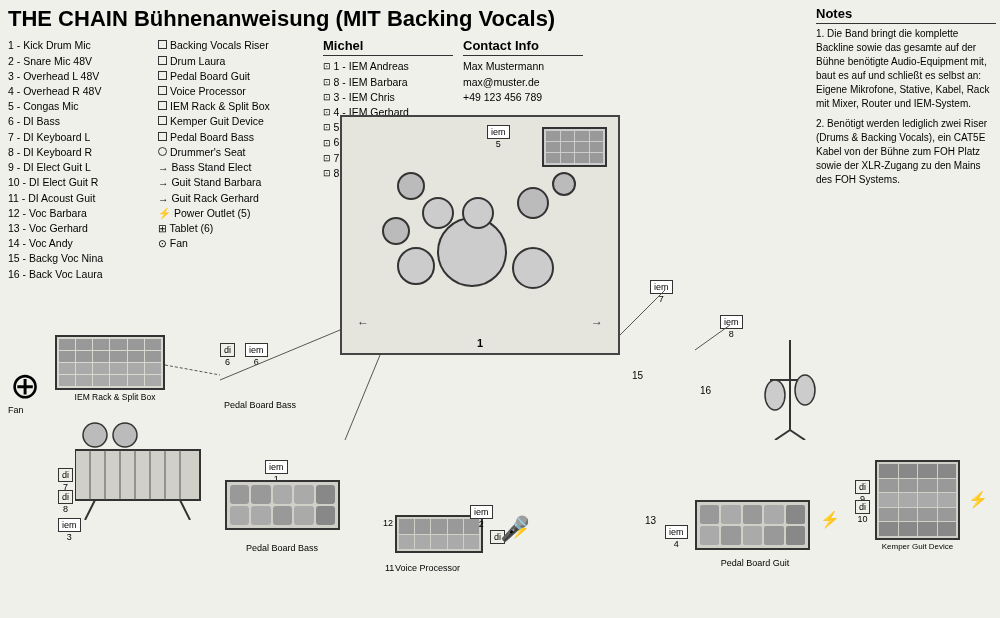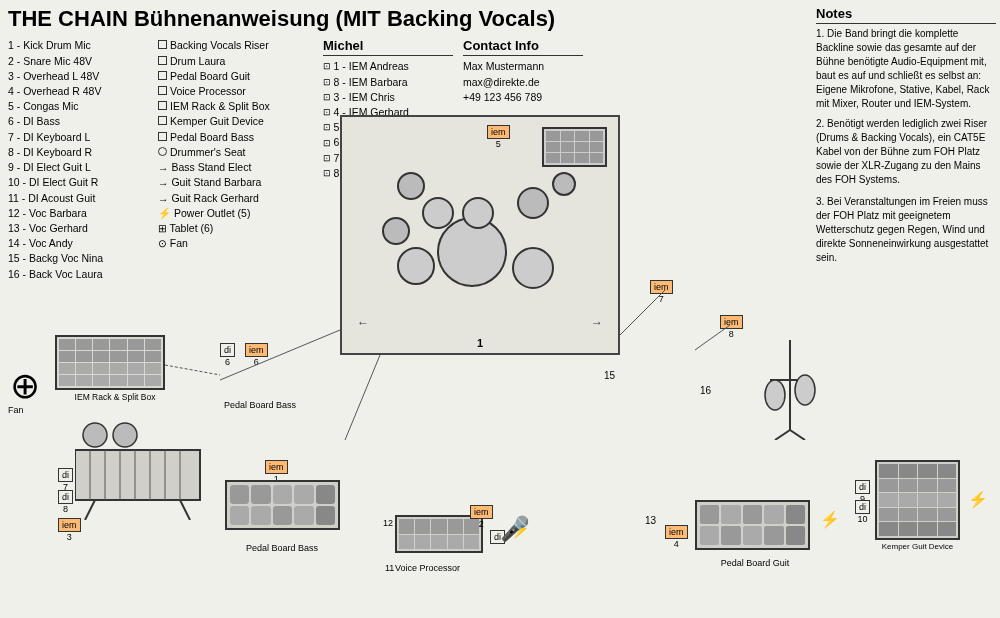--- a/index.html
+++ b/index.html
@@ -103,21 +103,21 @@
     }
     .notes-text {
       font-size: 10px;
       line-height: 1.4;
     }
     
     .iem-badge {
       border: 1px solid #333;
       padding: 1px 3px;
       font-size: 9px;
-      background: #fdba74;
+      background: #ffffff;
       text-align: center;
     }
     .di-badge {
       border: 1px solid #333;
       padding: 1px 3px;
       font-size: 9px;
       background: #f0f0e8;
       text-align: center;
     }
   </style>
@@ -228,31 +228,30 @@
           <div class="output-item">
             <span class="output-icon">⊡</span>
             <span>8 - IEM Laura</span>
           </div>
         </div>
     </div>
 
     <div class="contact-col">
       <div class="section-title">Contact Info</div>
       <div class="list-item">Max Mustermann</div>
-      <div class="list-item">max@direkte.de</div>
+      <div class="list-item">max@muster.de</div>
       <div class="list-item">+49 123 456 789</div>
     </div>
   </div>
 
   <div class="notes-col">
     <div class="section-title">Notes</div>
     <div id="notes-content" class="notes-text">
         <div style="margin-bottom: 6px;">1. Die Band bringt die komplette Backline sowie das gesamte auf der Bühne benötigte Audio-Equipment mit, baut es auf und schließt es selbst an: Eigene Mikrofone, Stative, Kabel, Rack mit Mixer, Router und IEM-System.</div>
         <div style="margin-bottom: 8px;">2. Benötigt werden lediglich zwei Riser (Drums &amp; Backing Vocals), ein CAT5E Kabel von der Bühne zum FOH Platz sowie der XLR-Zugang zu den Mains des FOH Systems.</div>
-        <div style="margin-bottom: 6px;">3. Bei Veranstaltungen im Freien muss der FOH Platz mit geeignetem Wetterschutz gegen Regen, Wind und direkte Sonneneinwirkung ausgestattet sein.</div>
       </div>
   </div>
 
   <div style="position:absolute; top:115px; left:340px; width:280px; height:240px; border:2px solid #444; background:#e5e5de;">
 
     <div style="position:absolute; top:100px; left:95px; width:70px; height:70px; border:2px solid #333; border-radius:50%; background:#ccc;"></div>
 
     <div style="position:absolute; top:130px; left:55px; width:38px; height:38px; border:2px solid #333; border-radius:50%; background:#ccc;"></div>
 
     <div style="position:absolute; top:80px; left:80px; width:32px; height:32px; border:2px solid #333; border-radius:50%; background:#ccc;"></div>
@@ -298,21 +297,21 @@
   <div style="position:absolute; top:280px; left:650px;">
     <div class="iem-badge">iem</div>
     <div style="font-size:9px; text-align:center;">7</div>
   </div>
 
   <div style="position:absolute; top:315px; left:720px;">
     <div class="iem-badge">iem</div>
     <div style="font-size:9px; text-align:center;">8</div>
   </div>
 
-  <div style="position:absolute; top:370px; left:604px; font-size:10px;">15</div>
+  <div style="position:absolute; top:370px; left:632px; font-size:10px;">15</div>
 
   <div style="position:absolute; top:385px; left:700px; font-size:10px;">16</div>
 
   <div style="position:absolute; top:340px; left:760px; width:60px; height:100px;">
     <svg width="60" height="100" viewBox="0 0 60 100">
       <line x1="30" y1="0" x2="30" y2="90" stroke="#333" stroke-width="2"></line>
       <line x1="10" y1="40" x2="50" y2="40" stroke="#333" stroke-width="2"></line>
       <ellipse cx="15" cy="55" rx="10" ry="15" stroke="#333" stroke-width="1.5" fill="#ccc"></ellipse>
       <ellipse cx="45" cy="50" rx="10" ry="15" stroke="#333" stroke-width="1.5" fill="#ccc"></ellipse>
       <line x1="30" y1="90" x2="15" y2="100" stroke="#333" stroke-width="2"></line>

